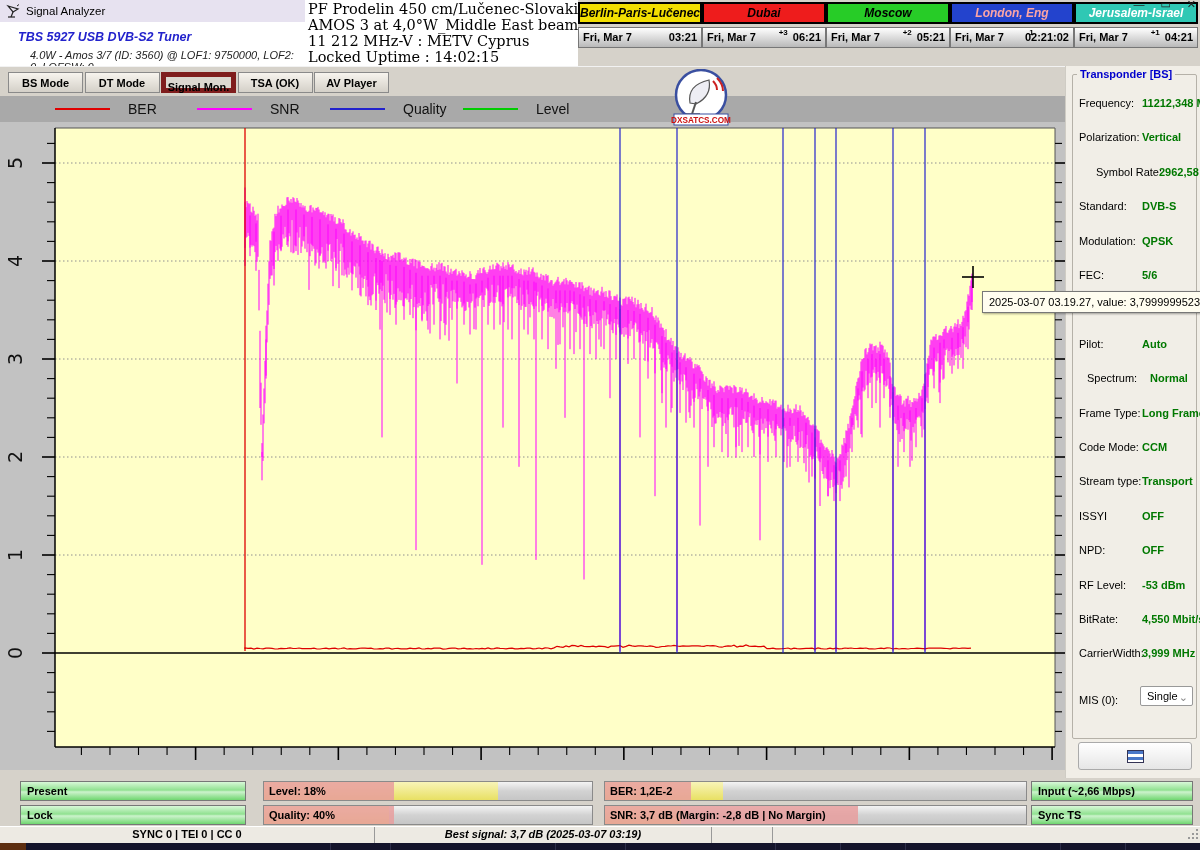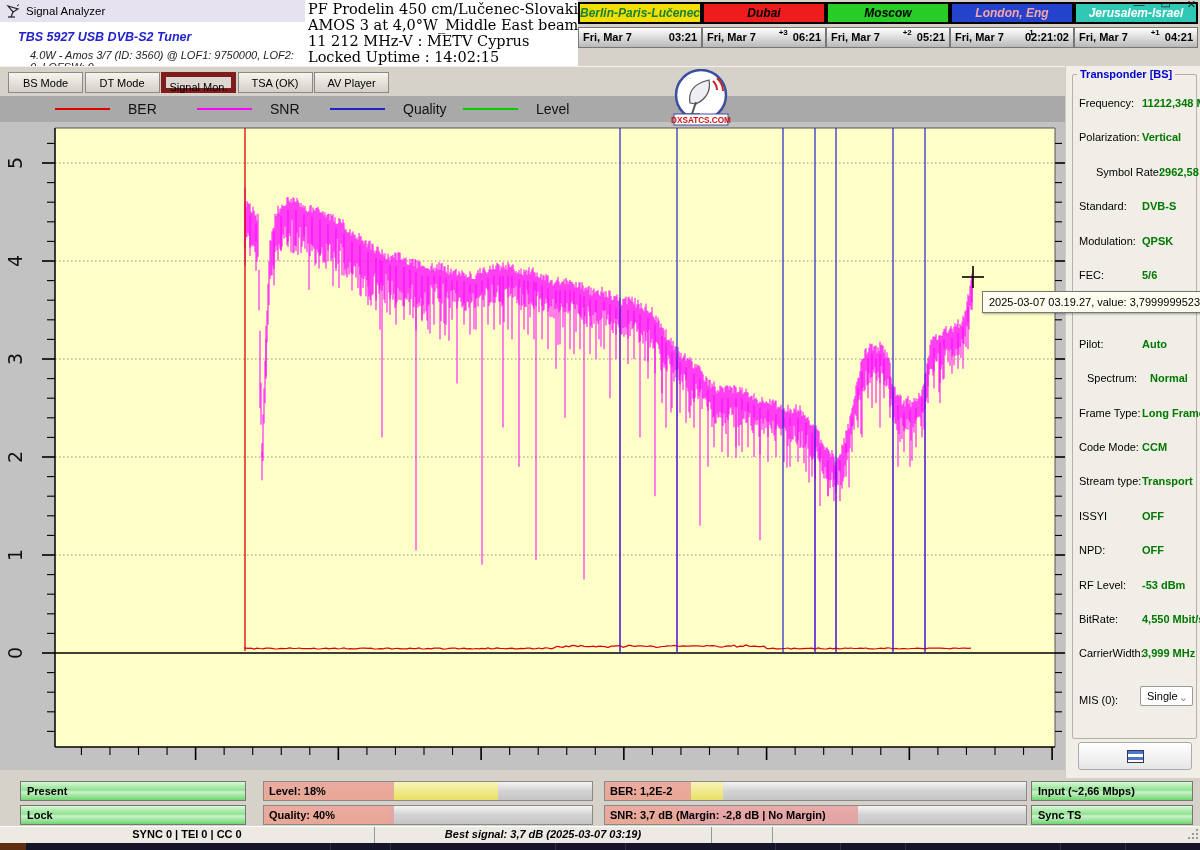--- a/index.html
+++ b/index.html
@@ -20,21 +20,21 @@
   .clock{position:absolute;top:2px;width:124px;height:46px;}
   .clock .city{height:18px;border:2px solid #000;font-weight:bold;font-style:italic;font-size:12px;
                display:flex;align-items:center;justify-content:center;white-space:nowrap;overflow:hidden;}
   .clock .timebox{position:relative;margin-top:3px;height:19px;border:1px solid #777;
                   background:linear-gradient(#ffffff,#b9b9b9);font-weight:bold;font-size:11px;}
   .clock .date{position:absolute;left:4px;top:3px;}
   .clock .off{position:absolute;left:62%;top:0px;font-size:8px;}
   .clock .time{position:absolute;right:4px;top:3px;}
   
   .tabbar{position:absolute;left:0;top:66px;width:1065px;height:30px;background:#d6d2ca;border-top:1px solid #f2f2f2;box-sizing:border-box;}
-  .tab{position:absolute;top:5px;width:75px;height:21px;line-height:21px;text-align:center;font-weight:normal;
+  .tab{position:absolute;top:5px;width:75px;height:21px;line-height:21px;text-align:center;font-weight:bold;
        background:linear-gradient(#f7f4ee,#d4d0c8);border:1px solid #8a8a8a;box-sizing:border-box;cursor:default;}
   .tab.active{background:#dcd8d0;border:5px solid #7f1d1d;}
   .legendbar{position:absolute;left:0;top:96px;width:1065px;height:26px;background:#a9a9a9;}
   .legenditem .lline{position:absolute;top:12px;width:55px;height:2px;}
   .legenditem .llabel{position:absolute;top:5px;font-size:14px;color:#111;}
   
   .chart{position:absolute;left:0;top:122px;width:1065px;height:648px;}
   .logo{position:absolute;left:671px;top:69px;width:60px;height:60px;z-index:30;}
   .tooltip{position:absolute;left:982px;top:291px;height:20px;line-height:20px;padding:0 6px;z-index:40;
            background:#fffdf0;border:1px solid #777;box-shadow:1px 1px 2px rgba(0,0,0,.35);white-space:nowrap;font-size:11px;}
@@ -100,21 +100,21 @@
 
   <div class="notewrap" id="notewrap">
       <div>PF Prodelin 450 cm/Lučenec-Slovakia</div>
       <div>AMOS 3 at 4,0°W_Middle East beam</div>
       <div>11 212 MHz-V : METV Cyprus</div>
       <div>Locked Uptime : 14:02:15</div>
     </div>
 
   <div class="clockswrap" id="clocks">
       <div class="clock" style="left: 0px;">
-        <div class="city" style="background: rgb(242, 222, 0); color: #15803d;">Berlin-Paris-Lučenec</div>
+        <div class="city" style="background: rgb(242, 222, 0); color: #000000;">Berlin-Paris-Lučenec</div>
         <div class="timebox">
           <div class="date">Fri, Mar 7</div>
           <div class="time">03:21</div>
         </div>
       </div>
       <div class="clock" style="left: 124px;">
         <div class="city" style="background: rgb(238, 28, 28); color: rgb(0, 0, 0);">Dubai</div>
         <div class="timebox">
           <div class="date">Fri, Mar 7</div>
           <div class="off">+3</div>

